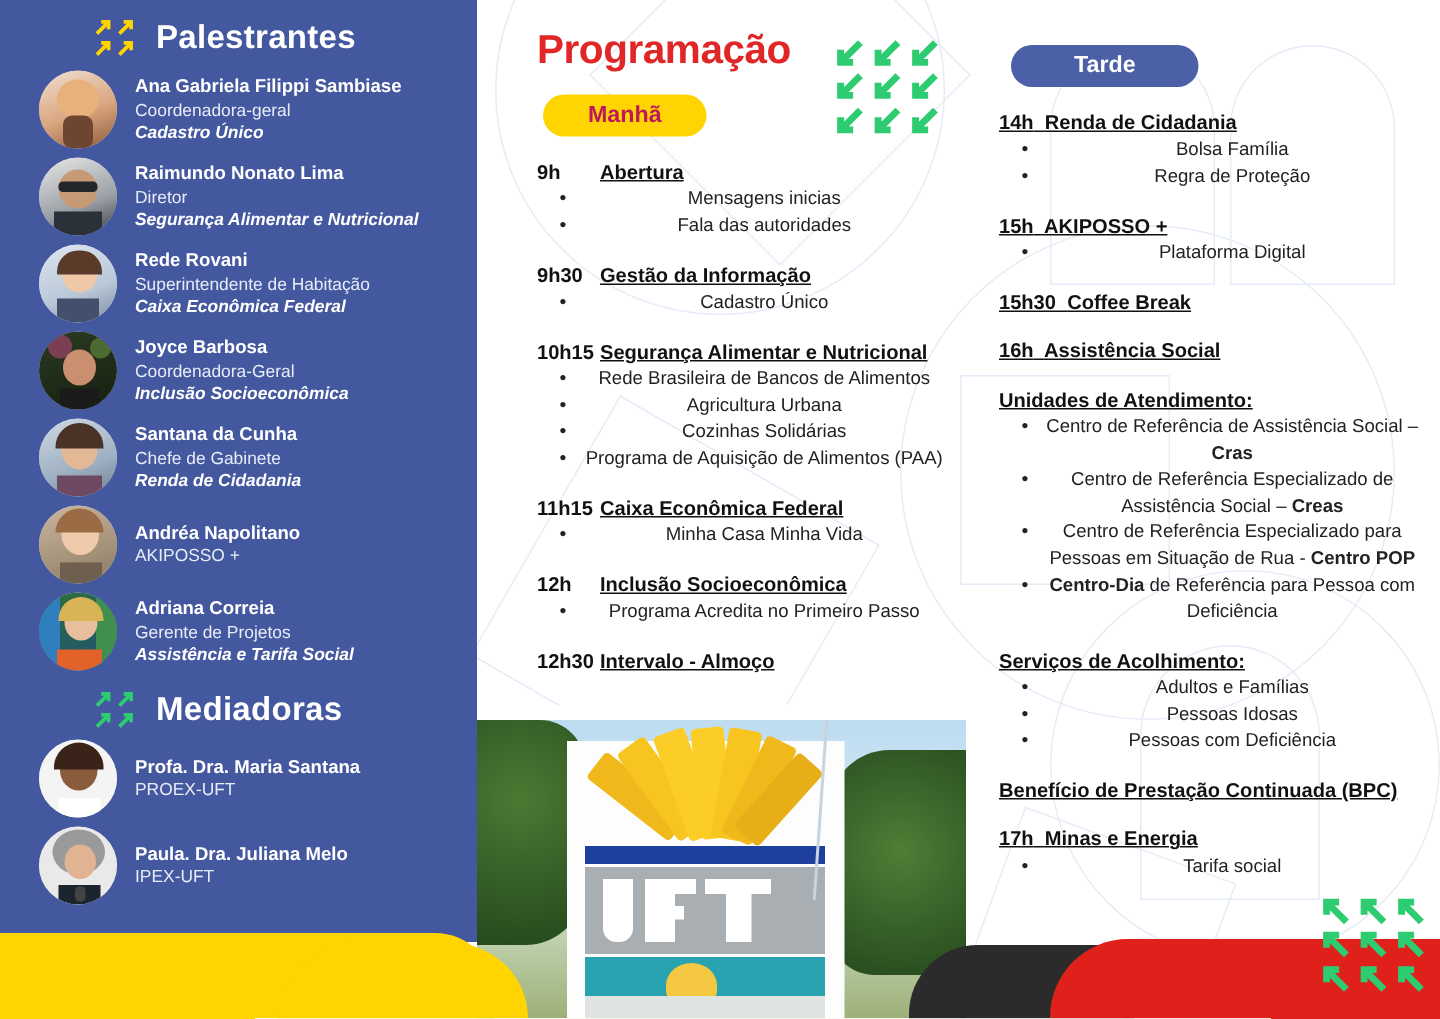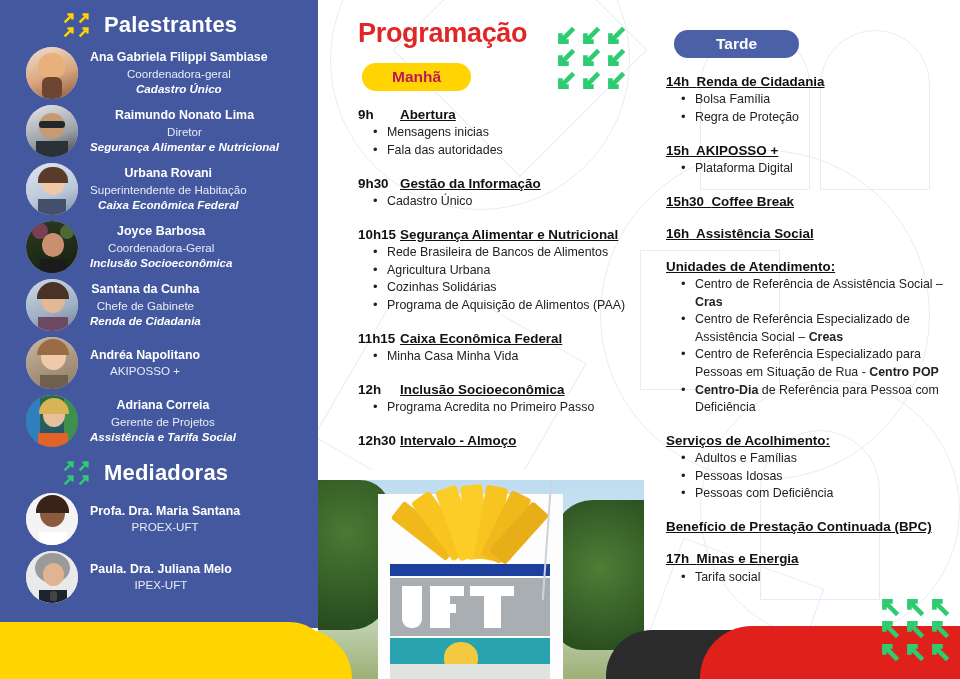--- a/index.html
+++ b/index.html
@@ -35,21 +35,21 @@
   .sb-head.med { padding-top:10px; padding-bottom:4px; }
 
   .arrows4 { width:28px; height:26px; display:grid; grid-template-columns:1fr 1fr; gap:2px; flex:none; }
 
   .person { display:flex; align-items:center; gap:12px; padding:3px 8px 3px 26px; }
   .avatar {
     width:52px; height:52px; border-radius:50%; flex:none; overflow:hidden;
     background:#c8cfe4; position:relative;
   }
   .avatar i { position:absolute; display:block; }
-  .ptext { min-width:0;text-align:center; }
+  .ptext { min-width:0; }
   .pname { color:#ffffff; font-weight:bold; font-size:12.4px; line-height:1.28; }
   .prole { color:#e8ecf7; font-size:11.6px; line-height:1.3; font-weight:300; }
   .porg  { color:#ffffff; font-size:11.6px; line-height:1.3; font-style:italic; font-weight:bold; }
 
   
   .center { position:absolute; left:334px; top:0; width:310px; z-index:6; }
   .title-prog { color:#e02626; font-size:27px; font-weight:bold; letter-spacing:-.3px; margin:18px 0 0 24px; }
   .pill {
     display:inline-block; border-radius:18px; padding:5px 30px;
     font-size:15.5px; font-weight:bold; margin:14px 0 0 28px;
@@ -59,21 +59,21 @@
 
   .arrows9 {
     position:absolute; width:72px; height:64px; display:grid;
     grid-template-columns:repeat(3,1fr); grid-template-rows:repeat(3,1fr); gap:3px;
   }
 
   .block { margin:0 0 0 24px; }
   .slot { margin-top:15px; }
   .slot-h { font-size:13.4px; font-weight:bold; color:#111; line-height:1.3;text-decoration:underline; }
   .slot-h .t { display:inline-block; min-width:42px; }
-  ul.items { list-style:none; margin:1px 12px 0 14px; }
+  ul.items { list-style:none; margin:1px 12px 0 14px;text-align:center; }
   ul.items li { position:relative; padding-left:15px; font-size:12.4px; color:#222; line-height:1.42; font-weight:300; }
   ul.items li::before { content:"•"; position:absolute; left:1px; top:-1px; font-size:13px; color:#222; }
   ul.items li b { font-weight:bold; }
 
   
   .photo-panel {
     position:absolute; left:318px; top:470px; width:326px; height:209px;
     background:#ffffff; z-index:4;
   }
   .photo {
@@ -170,21 +170,21 @@
     </div>
 
     <div class="person">
       <div class="avatar">
         <i style="inset:0;background:linear-gradient(160deg,#dfe7f1,#b9c7d8 60%,#7b8b9e)"></i>
         <i style="left:15px;top:7px;width:24px;height:25px;border-radius:50%;background:#efc8a8"></i>
         <i style="left:12px;top:4px;width:30px;height:16px;border-radius:14px 14px 0 0;background:#5a3b29"></i>
         <i style="left:12px;top:36px;width:28px;height:16px;background:#44506b"></i>
       </div>
       <div class="ptext">
-        <div class="pname">Urbana Rovani</div>
+        <div class="pname">Rede Rovani</div>
         <div class="prole">Superintendente de Habitação</div>
         <div class="porg">Caixa Econômica Federal</div>
       </div>
     </div>
 
     <div class="person">
       <div class="avatar">
         <i style="inset:0;background:linear-gradient(160deg,#2d3a22,#14200f)"></i>
         <i style="left:6px;top:2px;width:16px;height:16px;border-radius:50%;background:#7a3f52"></i>
         <i style="left:34px;top:4px;width:14px;height:14px;border-radius:50%;background:#4c6b33"></i>

